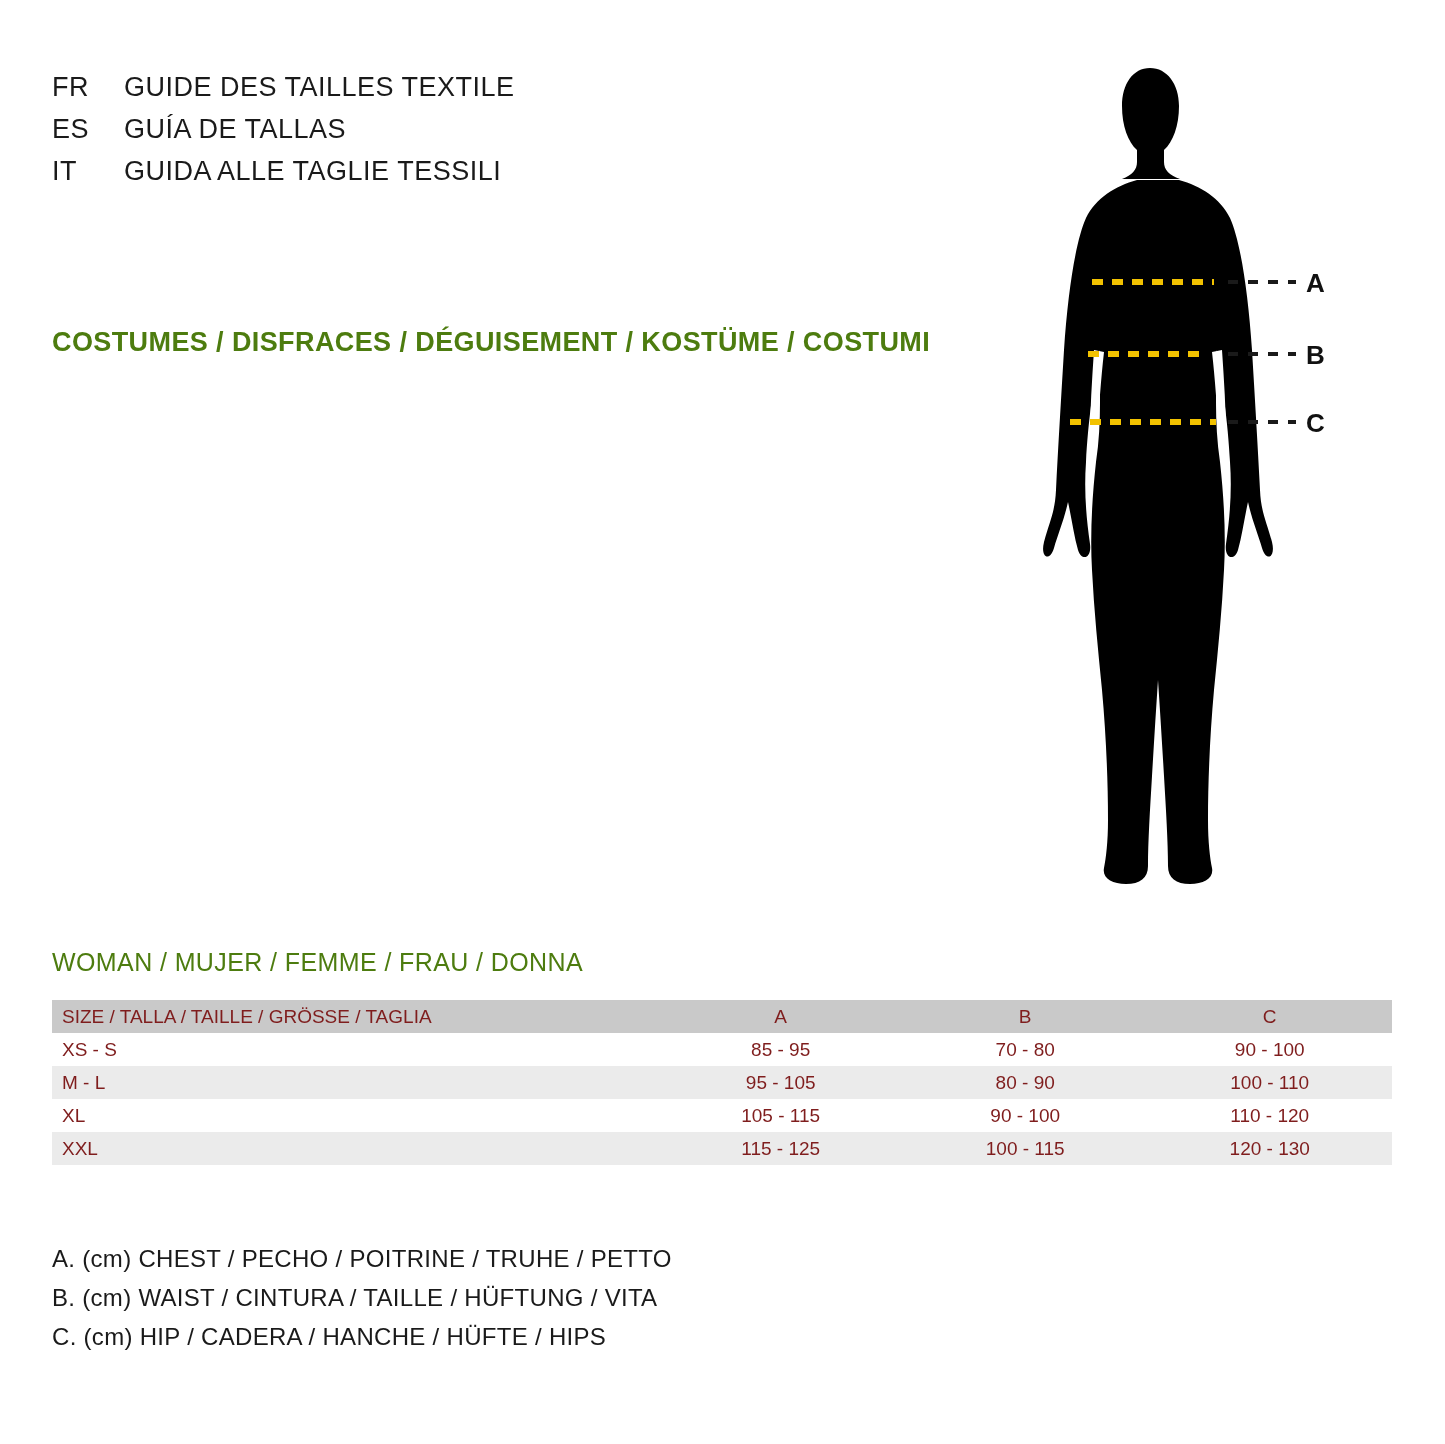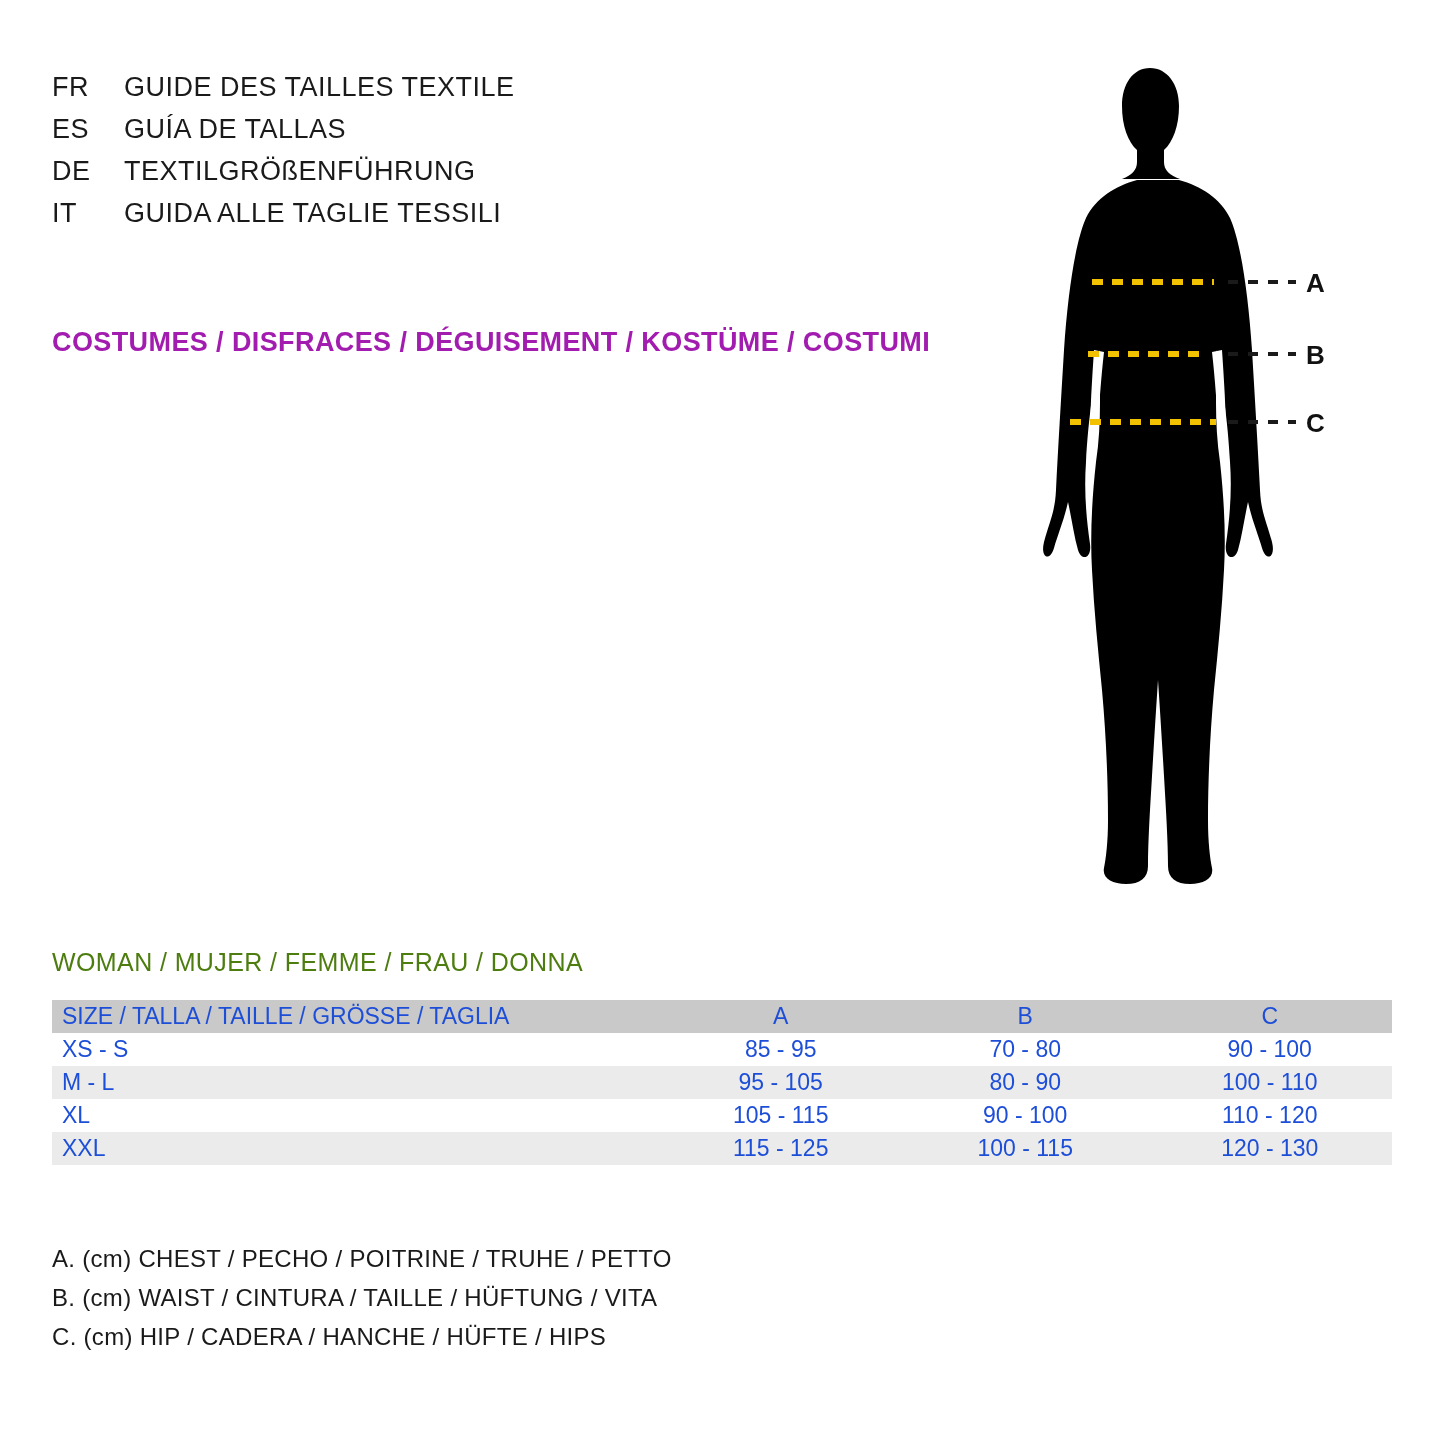--- a/index.html
+++ b/index.html
@@ -39,21 +39,21 @@
     letter-spacing: 0.5px;
     color: #1a1a1a;
   }
   #costumes-line {
     position: absolute;
     left: 52px;
     top: 327px;
     font-size: 27px;
     font-weight: bold;
     letter-spacing: 0.4px;
-    color: #a21caf;
+    color: #4d7c0f;
   }
 
   
   #figure-area {
     position: absolute;
     left: 1000px;
     top: 50px;
     width: 400px;
     height: 850px;
   }
@@ -80,22 +80,22 @@
     font-size: 25px;
     letter-spacing: 0.4px;
     color: #4d7c0f;
   }
   #size-table {
     position: absolute;
     left: 52px;
     top: 1000px;
     width: 1340px;
     border-collapse: collapse;
-    font-size: 23px;
-    color: #1d4ed8;
+    font-size: 19px;
+    color: #7f1d1d;
   }
   #size-table th, #size-table td {
     padding: 0;
     height: 33px;
     font-weight: normal;
     text-align: center;
     vertical-align: middle;
   }
   #size-table thead tr {
     background: #c9c9c9;
@@ -129,24 +129,20 @@
 <body>
 
 <div id="lang-block">
   <div class="lang-row">
     <span class="lang-code">FR</span>
     <span class="lang-text">GUIDE DES TAILLES TEXTILE</span>
   </div>
   <div class="lang-row">
     <span class="lang-code">ES</span>
     <span class="lang-text">GUÍA DE TALLAS</span>
-  </div>
-  <div class="lang-row">
-    <span class="lang-code">DE</span>
-    <span class="lang-text">TEXTILGRÖßENFÜHRUNG</span>
   </div>
   <div class="lang-row">
     <span class="lang-code">IT</span>
     <span class="lang-text">GUIDA ALLE TAGLIE TESSILI</span>
   </div>
 </div>
 
 <div id="costumes-line">COSTUMES / DISFRACES / DÉGUISEMENT / KOSTÜME / COSTUMI</div>
 
 <div id="figure-area">

